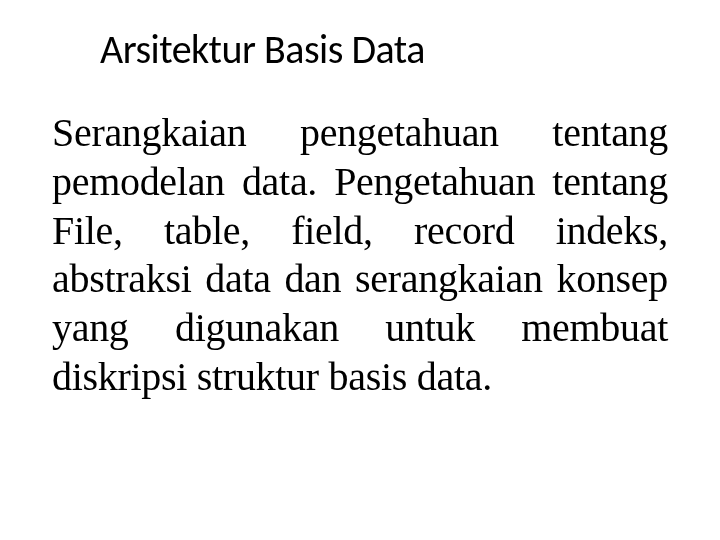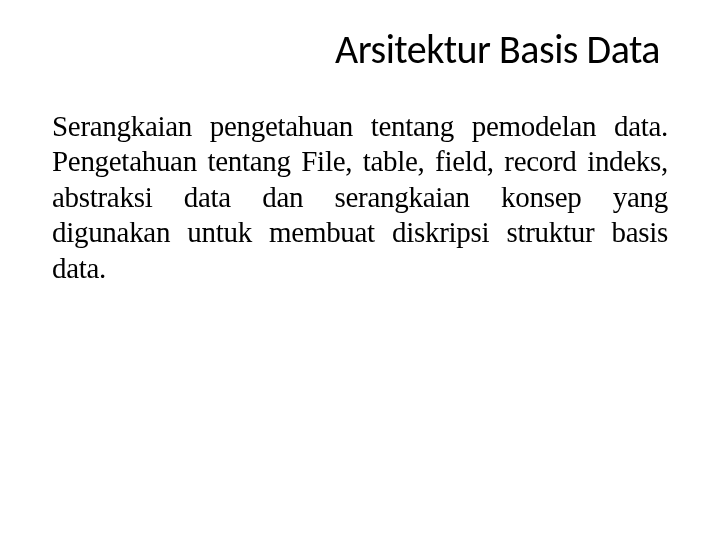--- a/index.html
+++ b/index.html
@@ -12,29 +12,29 @@
       height: 540px;
       background: #ffffff;
       font-family: 'Calibri', 'Arial', sans-serif;
       color: #000000;
       padding: 25px 40px 40px 40px;
       overflow: hidden;
     }
     .title {
       font-size: 40px;
       font-weight: 400;
-      text-align: right;
+      text-align: left;
       margin-bottom: 35px;
       margin-left: 60px;
       margin-right: 20px;
       letter-spacing: -0.5px;
     }
     .body-text {
       font-family: 'Times New Roman', Times, serif;
-      font-size: 29px;
+      font-size: 40px;
       line-height: 1.22;
       text-align: justify;
       text-align-last: left;
       padding: 0 12px;
       letter-spacing: -0.3px;
     }
   </style>
 </head>
 <body>
 

